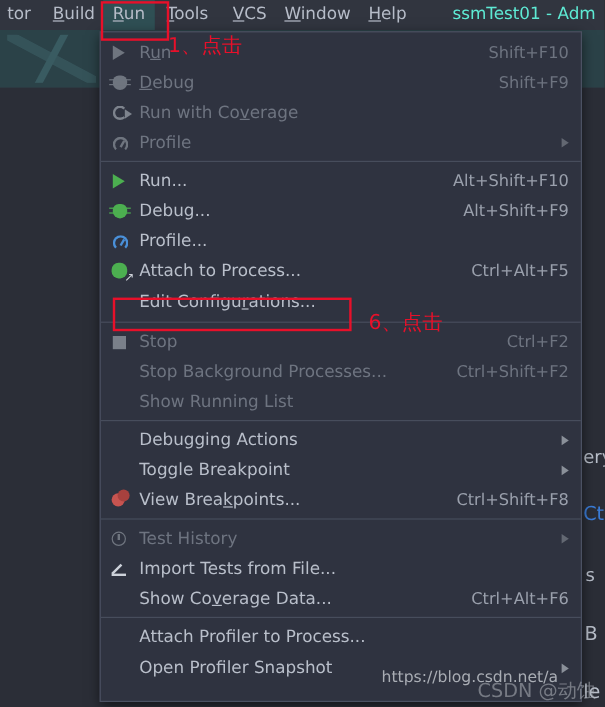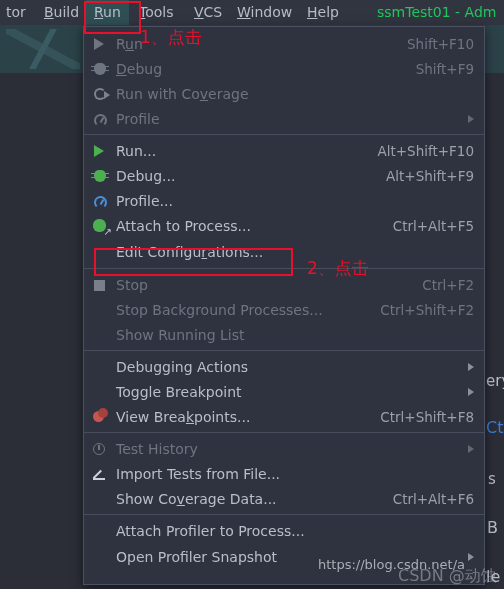--- a/index.html
+++ b/index.html
@@ -17,21 +17,21 @@
     background: #31353f;
   }
   .mb-item {
     position: absolute; top: 0; height: 25px; line-height: 25px;
     font-size: 14px; color: #b6bcc8; white-space: nowrap;
   }
   .mb-item u { text-decoration: underline; }
   .mb-run {
     background: #2f4f54;
   }
-  .mb-title { color: #22c55e; font-size: 14px; }
+  .mb-title { color: #5eead4; font-size: 14px; }
 
   .toolbar-strip {
     position: absolute; left: 0; top: 25px; width: 504px; height: 48px;
     background: #2b4248;
   }
   .toolbar-strip .glyph {
     position: absolute; left: 6px; top: 4px; width: 74px; height: 40px;
     background:
       linear-gradient(118deg, transparent 46%, #3c6066 47%, #3c6066 53%, transparent 54%),
       linear-gradient(28deg, transparent 44%, #37575d 45%, #37575d 56%, transparent 57%);
@@ -367,19 +367,19 @@
       <span class="lbl">Open Profiler Snapshot</span>
       <span class="arrow"></span>
     </div>
   </div>
 
   <div class="redbox" style="left:84px;top:1px;width:57px;height:33px;"></div>
   <div class="redbox" style="left:94px;top:248px;width:199px;height:28px;"></div>
 
   <div id="annot-layer">
       <div class="annot" style="left: 140px; top: 26px;">1、点击</div>
-      <div class="annot" style="left: 307px; top: 257px;">2、点击</div>
+      <div class="annot" style="left: 307px; top: 257px;">6、点击</div>
     </div>
 
   <div class="watermark" style="left:318px;top:557px;">https://blog.csdn.net/a</div>
   <div class="watermark small" style="left:398px;top:566px;">CSDN @动蚀</div>
 
 </div>
 
 </body></html>

